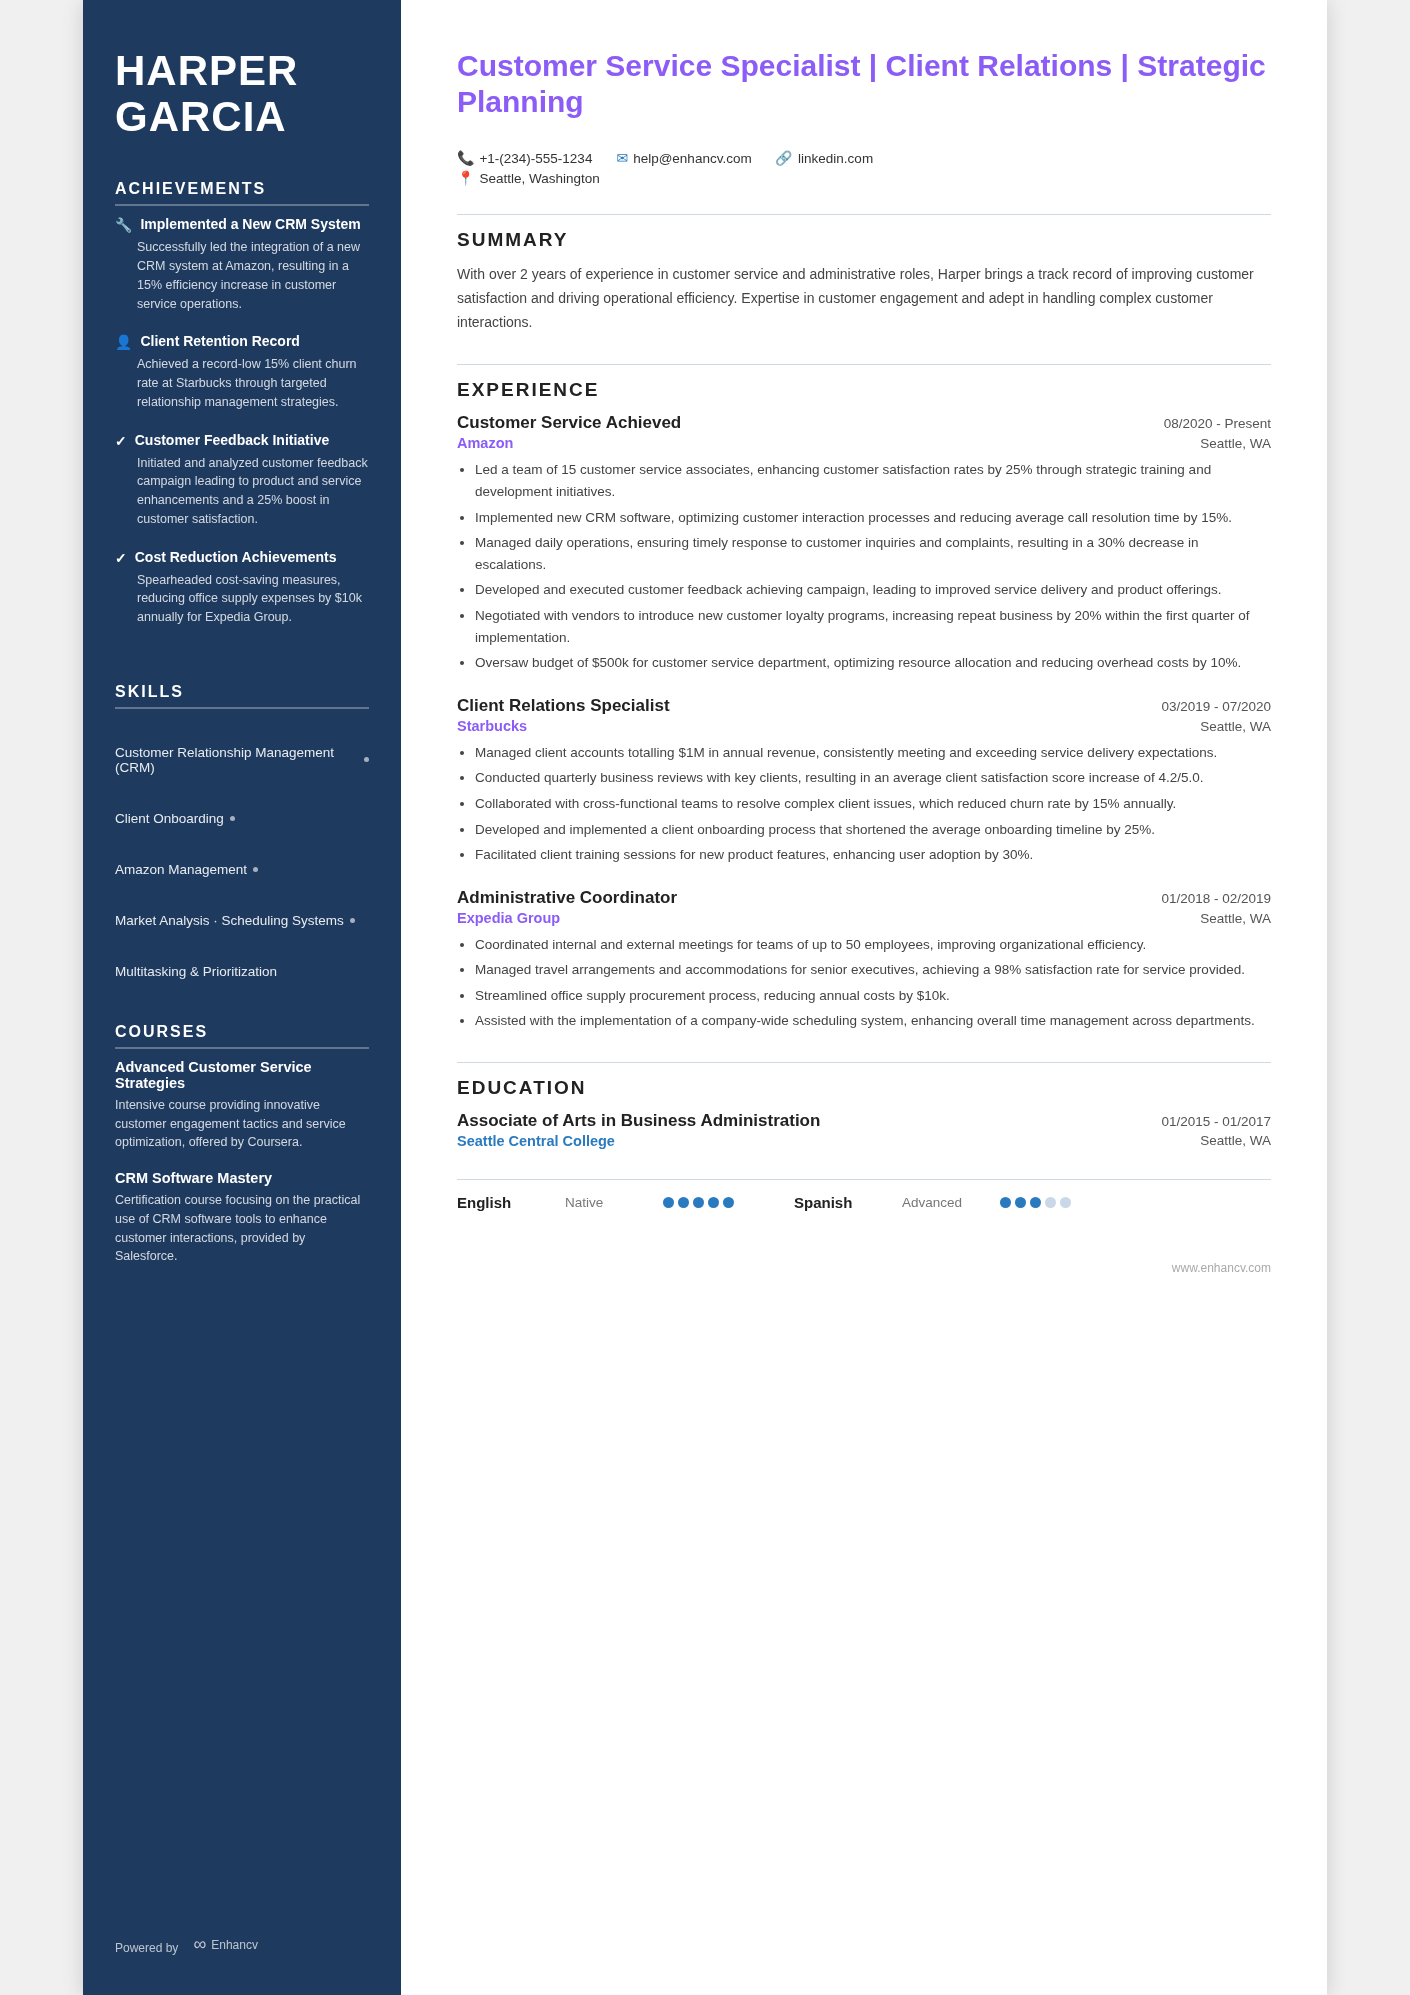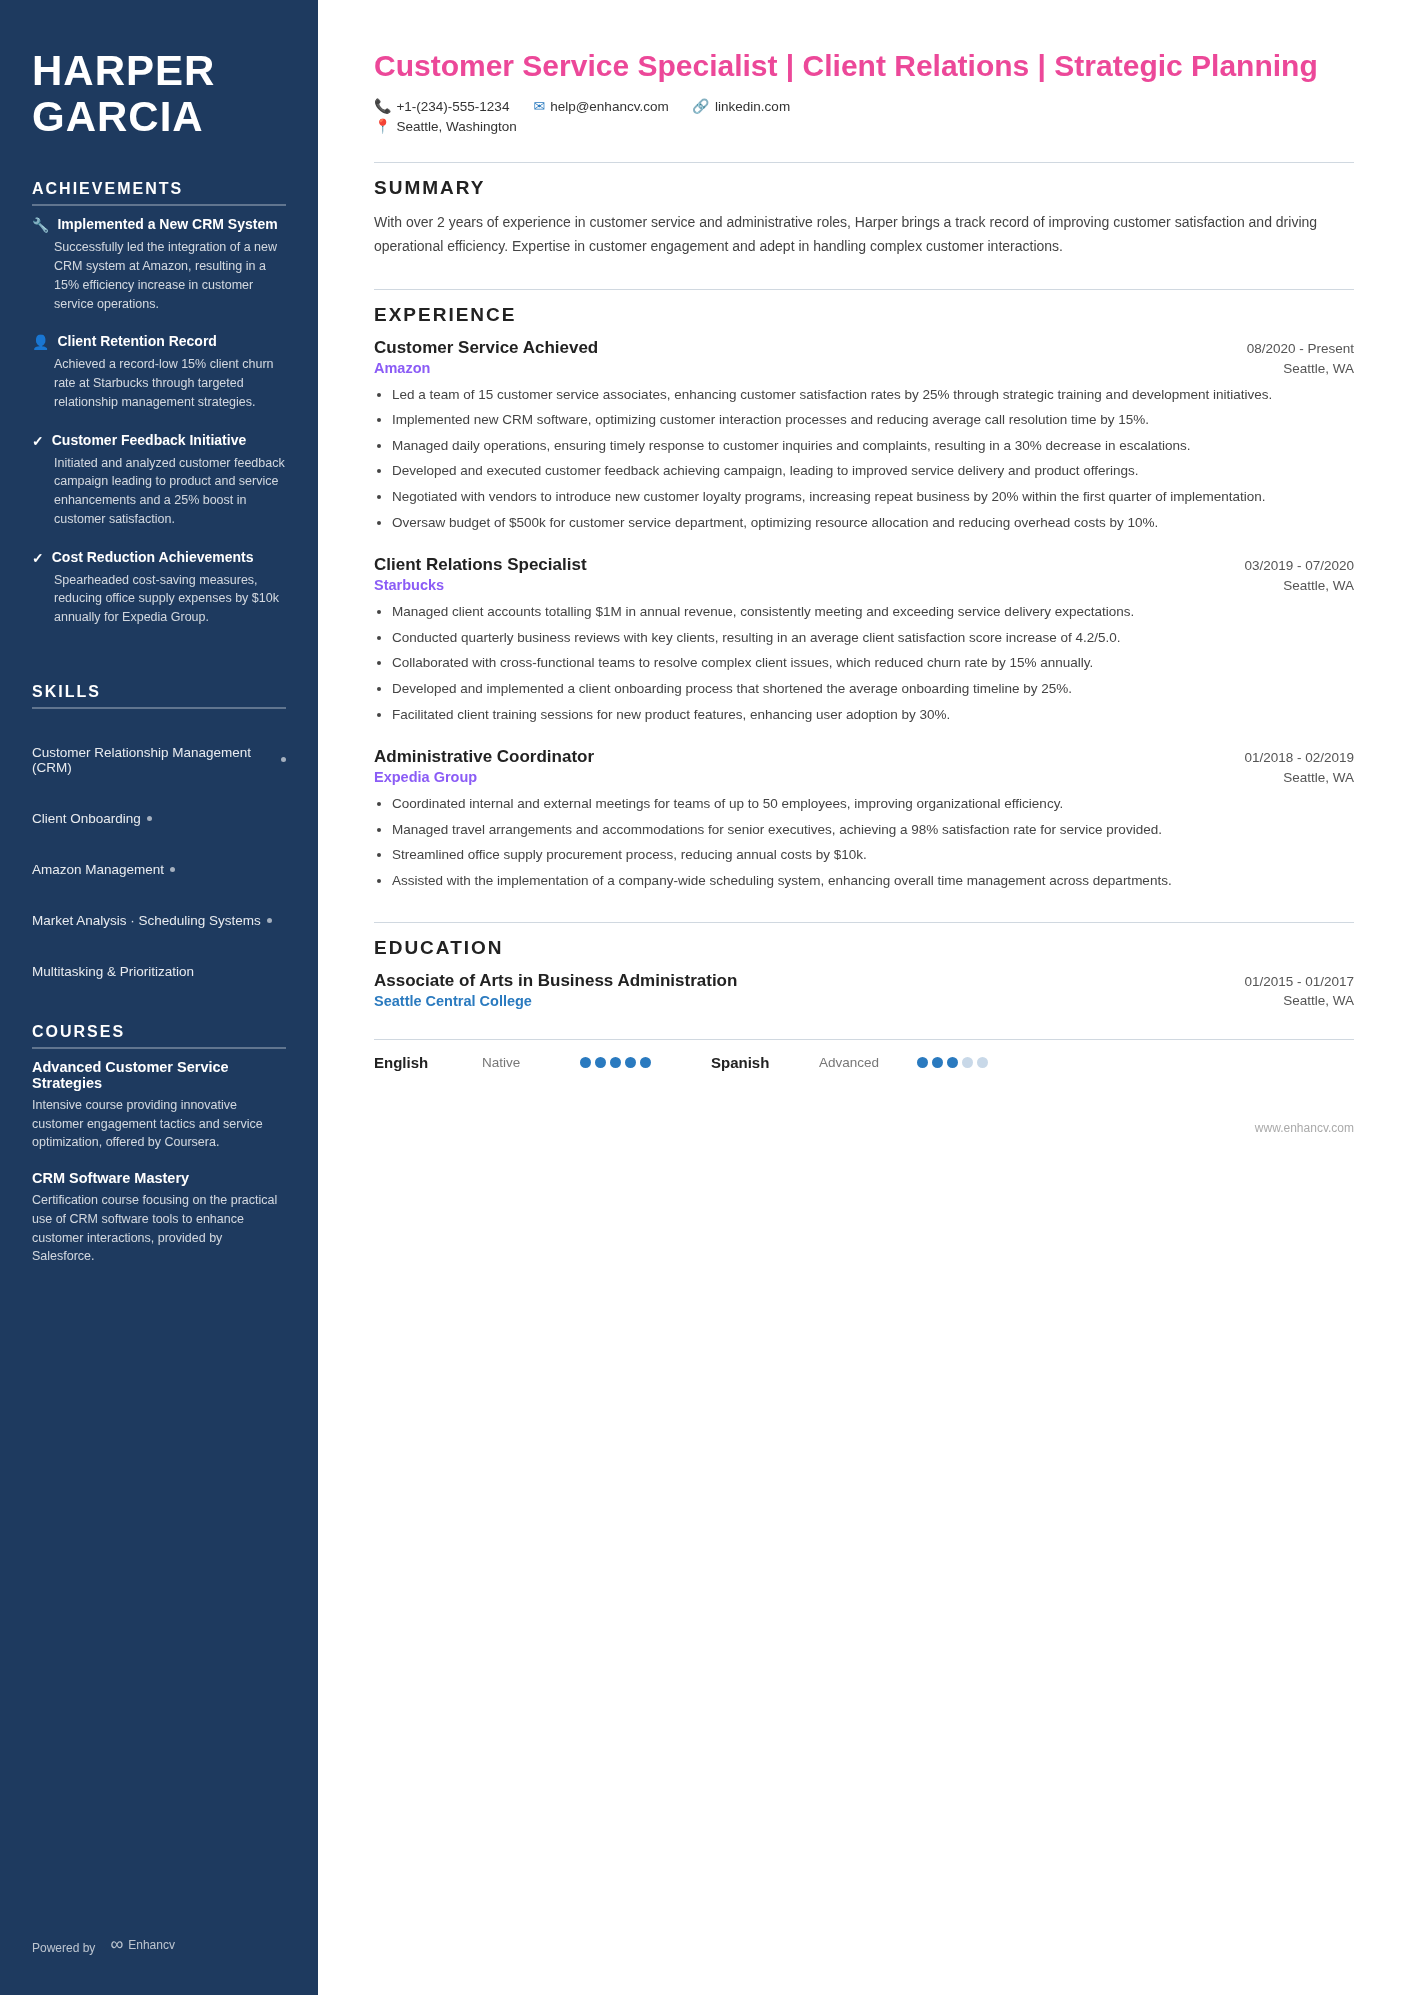--- a/index.html
+++ b/index.html
@@ -5,21 +5,21 @@
     * { box-sizing: border-box; margin: 0; padding: 0; }
     body {
       font-family: 'Arial', sans-serif;
       background: #f0f0f0;
       display: flex;
       justify-content: center;
       align-items: flex-start;
       min-height: 100vh;
     }
     .resume {
-      width: 1410px;
+      width: 1244px;
       min-height: 1995px;
       background: #fff;
       display: flex;
       flex-direction: row;
       box-shadow: 0 2px 20px rgba(0,0,0,0.15);
     }
     
     .sidebar {
       width: 318px;
       min-width: 318px;
@@ -127,23 +127,23 @@
 
     
     .main {
       flex: 1;
       padding: 48px 56px 40px 56px;
       background: #fff;
     }
     .main-title {
       font-size: 30px;
       font-weight: 700;
-      color: #ec4899;
+      color: #8b5cf6;
       line-height: 1.2;
-      margin-bottom: 14px;
+      margin-bottom: 30px;
     }
     .contact-row {
       display: flex;
       flex-wrap: wrap;
       gap: 18px 24px;
       margin-bottom: 4px;
       align-items: center;
       font-size: 13.5px;
       color: #333;
     }

